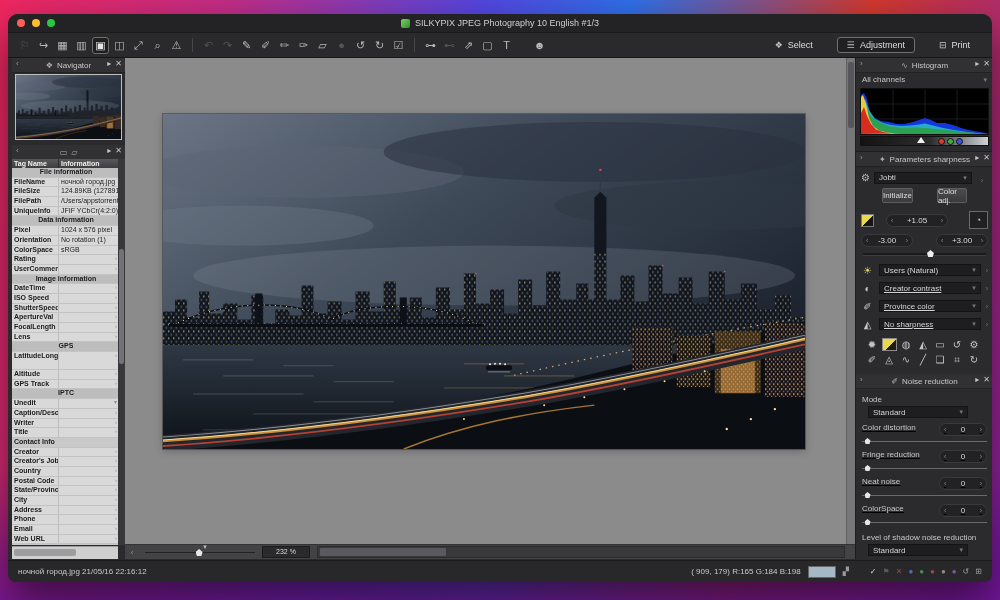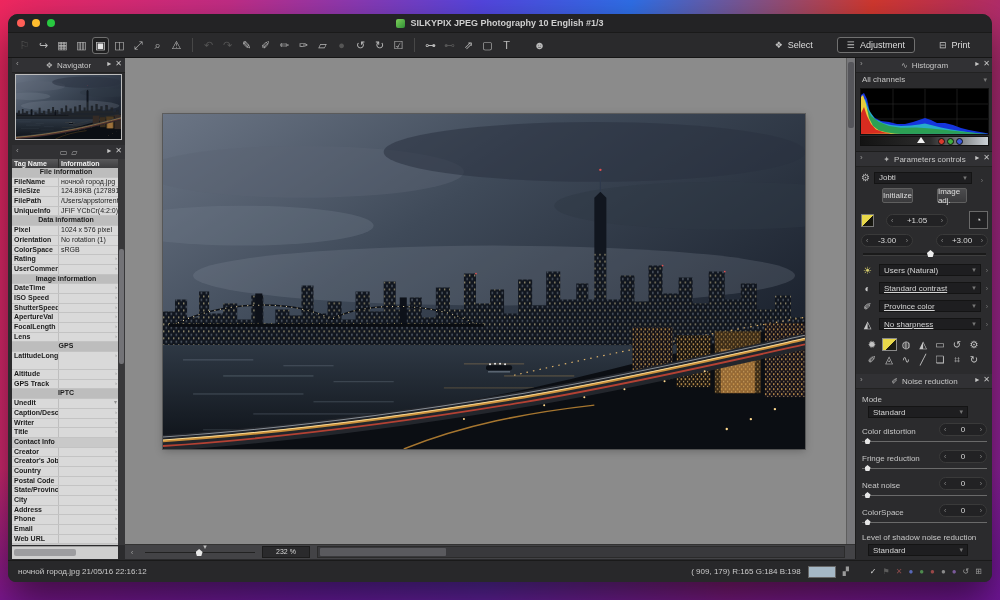--- a/index.html
+++ b/index.html
@@ -7,21 +7,21 @@
   body{background:
     linear-gradient(180deg, rgba(0,0,0,0) 78%, rgba(110,20,150,.85) 100%),
     linear-gradient(104deg,#f0275f 0%,#c22d86 20%,#5446e0 42%,#2f6fe8 55%,#d2382f 76%,#8a1fae 100%);}
   .window{position:absolute;left:8px;top:14px;width:984px;height:568px;background:#2a2a2c;
     border-radius:10px 10px 8px 8px;box-shadow:0 18px 40px rgba(0,0,0,.55);overflow:hidden;}
   
   .titlebar{height:18px;background:#232325;border-bottom:1px solid #1a1a1a;position:relative;}
   .lights{position:absolute;left:9px;top:5px;display:flex;gap:7px;}
   .light{width:8px;height:8px;border-radius:50%;}
   .wtitle{position:absolute;left:0;right:0;top:0;height:18px;display:flex;align-items:center;
-    justify-content:center;gap:5px;font-size:9px;font-weight:bold;color:#cfcfcf;}
+    justify-content:center;gap:5px;font-size:9px;font-weight:normal;color:#cfcfcf;}
   .appicon{width:9px;height:9px;border-radius:2px;background:linear-gradient(135deg,#7ed05a,#2e8f35);}
   
   .toolbar{height:24px;background:#2a2a2c;border-bottom:1px solid #161616;display:flex;
     align-items:center;padding:0 8px;}
   .tgroup{display:flex;align-items:center;gap:2px;}
   .tbtn{width:17px;height:17px;display:flex;align-items:center;justify-content:center;
     font-size:11px;color:#b9b9b9;border-radius:3px;box-sizing:border-box;}
   .tbtn.selected{border:1px solid #6f6f6f;background:#1f1f20;color:#e6e6e6;}
   .tbtn.dim{color:#555;}
   .tbtn.gap{margin-left:14px;}
@@ -120,21 +120,21 @@
   .ddrow .step{color:#777;font-size:7px;}
   .lbl-u{text-decoration:underline;}
   .toolgrid{display:flex;flex-wrap:wrap;width:122px;margin:7px auto 0 auto;}
   .gbtn{width:17px;height:15px;display:flex;align-items:center;justify-content:center;
     color:#c4c4c4;font-size:10px;box-sizing:border-box;}
   .gbtn.on{background:linear-gradient(135deg,#e8d84a 0 55%,#1c1c14 55% 100%);border:1px solid #8a8a8a;
     color:transparent;width:15px;height:13px;margin:1px;}
   .nr-label{font-size:8px;color:#c6c6c6;padding:0 6px;margin-top:6px;}
   .nr-dd{margin:2px 6px 0 12px;}
   .sgroup{padding:0 6px;margin-top:5px;}
-  .sg-top{display:flex;align-items:flex-end;}
+  .sg-top{display:flex;align-items:flex-start;text-decoration:underline;}
   .sg-top .slbl{font-size:8px;color:#c6c6c6;flex:1;}
   .sg-spin{width:48px;}
   .sg-track{position:relative;height:8px;margin-top:1px;}
   .sg-line{position:absolute;left:0;right:0;top:4px;height:1px;background:#6a6a6a;}
   .sg-thumb{position:absolute;left:2%;top:1px;width:6px;height:6px;background:#e6e6e6;
     clip-path:polygon(50% 0,100% 42%,82% 100%,18% 100%,0 42%);}
   .chkrow{display:flex;align-items:center;gap:4px;padding:0 6px;margin-top:8px;font-size:8px;color:#c6c6c6;}
   .chkbox{width:8px;height:8px;border:1px solid #9a9a9a;background:transparent;}
   .divline{height:1px;background:#1d1d1d;margin-top:5px;}
   
@@ -600,39 +600,39 @@
         <div class="mk-tri"></div>
         <div class="mk-dot" style="left:61%;background:#d83a2c"></div>
         <div class="mk-dot" style="left:68%;background:#3fae3f"></div>
         <div class="mk-dot" style="left:75%;background:#3a56d8"></div>
       </div>
       <div class="divline"></div>
 
       <div class="panelhead">
         <span class="ph-side ph-l">›</span>
         <span class="ph-ico">✦</span>
-        <span>Parameters controls</span>
+        <span>Parameters sharpness</span>
         <span class="ph-r">
           <span>▸</span>
           <span>✕</span>
         </span>
       </div>
 
       <div class="prow">
         <span class="gearico">⚙</span>
         <div class="inset" style="flex:1">
           <span>Jobti</span>
           <span class="dd">▾</span>
         </div>
         <span class="ddrow step" style="color:#777;font-size:7px">›</span>
       </div>
 
       <div class="prow" style="gap:24px;padding:0 26px;">
         <div class="pbtn">Initialize</div>
-        <div class="pbtn">Image adj.</div>
+        <div class="pbtn">Color adj.</div>
       </div>
 
       <div class="prow" style="margin-top:8px;">
         <div class="expo-ico"></div>
         <div class="pill" style="width:62px;margin-left:8px;">
           <span class="ar">‹</span>
           <span>+1.05</span>
           <span class="ar">›</span>
         </div>
         <div class="evbtn">◔</div>
@@ -661,21 +661,21 @@
             <span class="dico sun">☀</span>
             <div class="inset">
               <span class="">Users (Natural)</span>
               <span class="dd">▾</span>
             </div>
             <span class="step">›</span>
           </div>
           <div class="ddrow">
             <span class="dico ">◐</span>
             <div class="inset">
-              <span class="lbl-u">Standard contrast</span>
+              <span class="lbl-u">Creator contrast</span>
               <span class="dd">▾</span>
             </div>
             <span class="step">›</span>
           </div>
           <div class="ddrow">
             <span class="dico ">✐</span>
             <div class="inset">
               <span class="lbl-u">Province color</span>
               <span class="dd">▾</span>
             </div>

